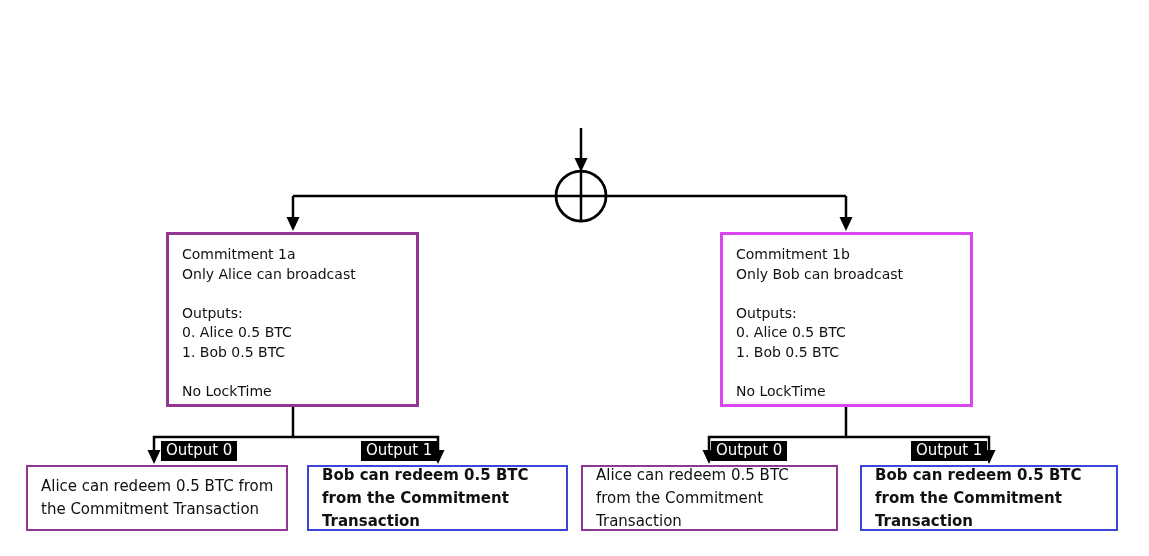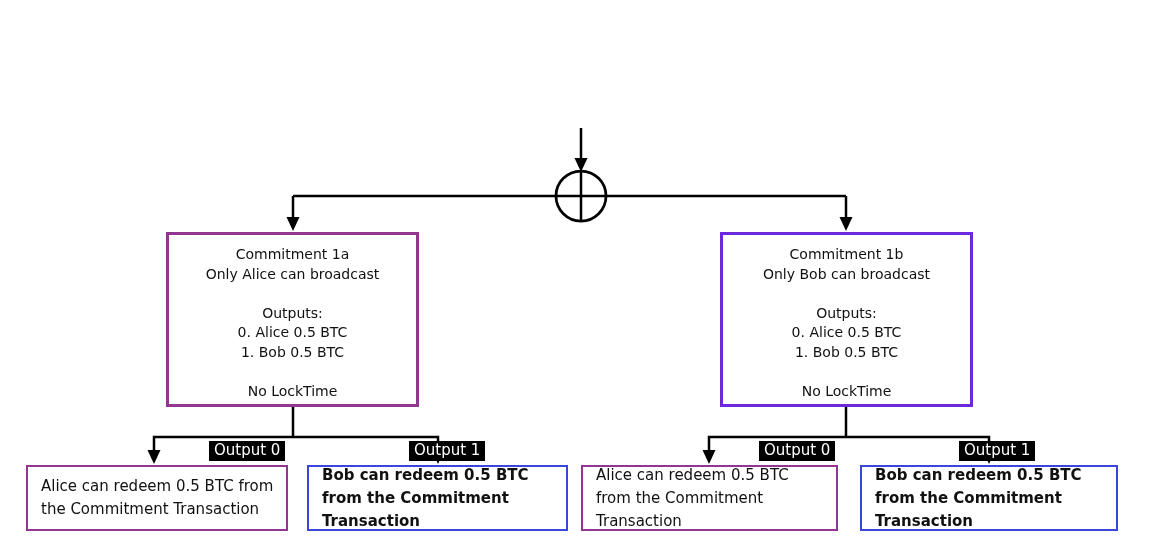--- a/index.html
+++ b/index.html
@@ -35,24 +35,23 @@
     background: #ddf3dd;
     display: flex; align-items: center; justify-content: center;
     font-size: 14px;
   }
   .commitment {
     top: 232px; width: 253px; height: 175px;
     padding: 10px 13px;
     font-size: 14px;
     line-height: 19.5px;
     white-space: pre-line;
-    text-align: center;
   }
   .commitment.alice { left: 166px; border: 3px solid #913791; }
-  .commitment.bob   { left: 720px; border: 3px solid #6d28d9; }
+  .commitment.bob   { left: 720px; border: 3px solid #d946ef; }
   .redeem {
     top: 465px; height: 66px;
     display: flex; align-items: center;
     padding: 0 8px 0 13px;
     font-size: 15px;
     line-height: 23px;
   }
   .redeem.alice { border: 2.5px solid #913791; }
   .redeem.bob   { border: 2.5px solid #3a46d9; font-weight: bold; }
   .redeem.r1 { left: 26px;  width: 262px; }
@@ -61,21 +60,20 @@
   .redeem.r4 { left: 860px; width: 258px; }
   .output-label {
     position: absolute;
     top: 441px;
     background: #000000;
     color: #ffffff;
     font-size: 15px;
     line-height: 19px;
     padding: 0 5px 1px 5px;
     white-space: nowrap;
-    margin-left: 48px;
   }
   .output-label.l1 { left: 161px; }
   .output-label.l2 { left: 361px; }
   .output-label.l3 { left: 711px; }
   .output-label.l4 { left: 911px; }
 </style>
 </head>
 <body>
 
 <div class="canvas">

